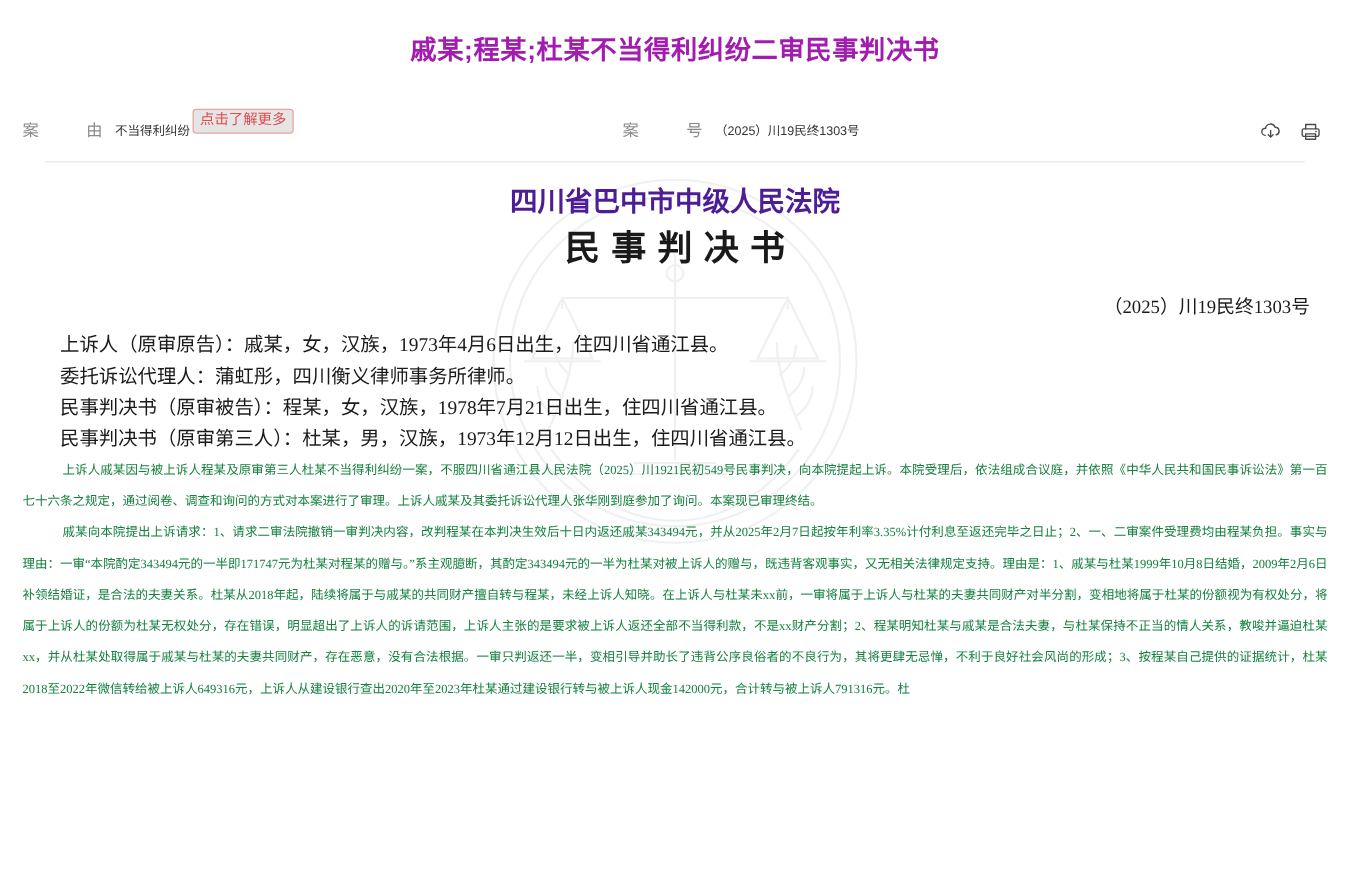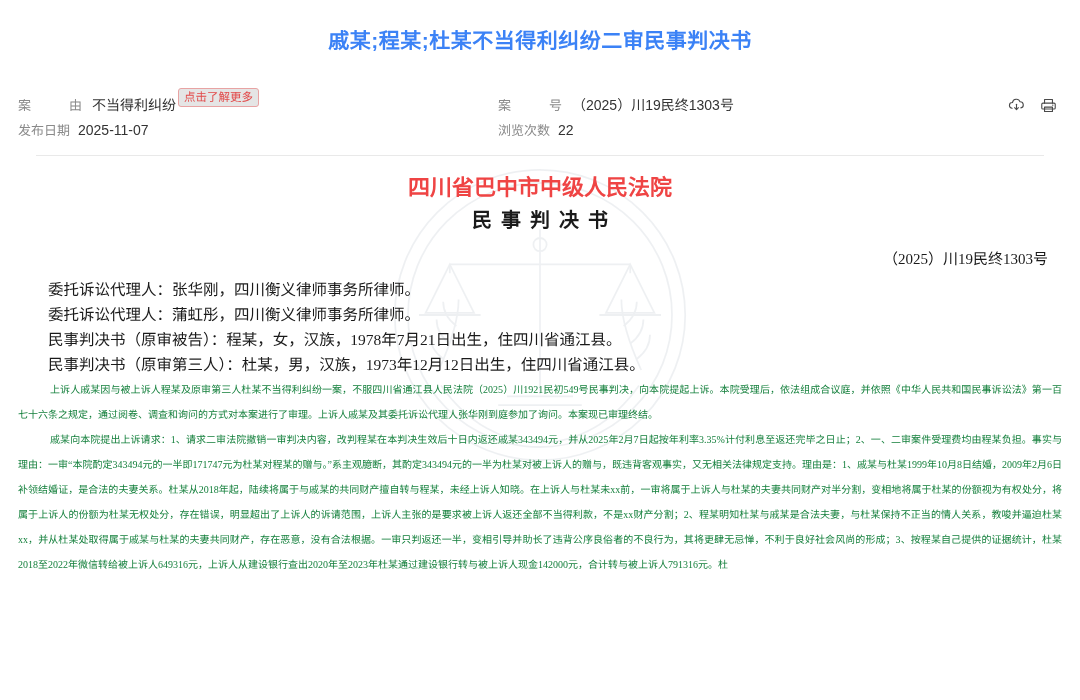--- a/index.html
+++ b/index.html
@@ -17,21 +17,21 @@
     position: relative;
   }
 
   
   .doc-title {
     text-align: center;
     font-family: "Liberation Sans", "DejaVu Sans", sans-serif;
     font-weight: bold;
     font-size: 21px;
     letter-spacing: 0.5px;
-    color: #3b82f6;
+    color: #a21caf;
     padding-top: 27px;
     line-height: 1.3;
   }
 
   
   .meta-block {
     position: relative;
     margin-top: 40px;
     padding: 0 18px 0 18px;
     font-family: "Liberation Sans", "DejaVu Sans", sans-serif;
@@ -50,21 +50,21 @@
   .meta-label {
     color: #8a8a8a;
     font-size: 13px;
     letter-spacing: 4px;
     white-space: nowrap;
     margin-right: 6px;
   }
   .meta-label.tight { letter-spacing: 0px; margin-right: 8px; }
   .meta-value {
     color: #333333;
-    font-size: 14px;
+    font-size: 10px;
     white-space: nowrap;
   }
   .more-badge {
     display: inline-block;
     margin-left: 2px;
     padding: 1px 5px 2px 5px;
     border: 1px solid #e8a3a3;
     border-radius: 3px;
     color: #e24a4a;
     background: #e5e5e5;
@@ -110,27 +110,27 @@
     opacity: 0.16;
     pointer-events: none;
     z-index: 0;
   }
   .doc-content { position: relative; z-index: 1; }
 
   .court-name {
     text-align: center;
     font-size: 22px;
     font-weight: bold;
-    color: #ef4444;
+    color: #4c1d95;
     line-height: 1.45;
     font-family: "Liberation Serif", "DejaVu Serif", serif;
   }
   .doc-kind {
     text-align: center;
-    font-size: 20px;
+    font-size: 28px;
     font-weight: bold;
     color: #1a1a1a;
     letter-spacing: 9px;
     text-indent: 9px;
     line-height: 1.5;
     margin-top: 1px;
   }
   .case-no {
     text-align: right;
     font-size: 15px;
@@ -171,30 +171,20 @@
       <span class="meta-label">案　　由</span>
       <span class="meta-value">不当得利纠纷</span>
       <span class="more-badge">点击了解更多</span>
     </div>
     <div class="meta-col second">
       <span class="meta-label">案　　号</span>
       <span class="meta-value">（2025）川19民终1303号</span>
     </div>
   </div>
 
-  <div class="meta-row">
-    <div class="meta-col first">
-      <span class="meta-label tight">发布日期</span>
-      <span class="meta-value">2025-11-07</span>
-    </div>
-    <div class="meta-col second">
-      <span class="meta-label tight">浏览次数</span>
-      <span class="meta-value">22</span>
-    </div>
-  </div>
 
   <div class="meta-icons">
     <span title="download">
       <svg width="19" height="19" viewBox="0 0 24 24" fill="none" stroke="#4a4a4a" stroke-width="1.4" stroke-linecap="round" stroke-linejoin="round">
         <path d="M6.5 15.5a3.6 3.6 0 0 1 .4-7.2 5 5 0 0 1 9.6-1 3.9 3.9 0 0 1 1 7.7"></path>
         <path d="M12 10.5v6.5"></path>
         <path d="M9.6 14.8 12 17.3l2.4-2.5"></path>
       </svg>
     </span>
     <span title="print">
@@ -244,21 +234,21 @@
     <path d="M60 214c24 34 56 52 90 52s66-18 90-52"></path>
   </svg>
 
   <div class="doc-content">
 
     <div class="court-name">四川省巴中市中级人民法院</div>
     <div class="doc-kind">民事判决书</div>
     <div class="case-no">（2025）川19民终1303号</div>
 
     <div class="party-list">
-      <div class="party-line">委托诉讼代理人：张华刚，四川衡义律师事务所律师。</div>
+      <div class="party-line">上诉人（原审原告）：戚某，女，汉族，1973年4月6日出生，住四川省通江县。</div>
       <div class="party-line">委托诉讼代理人：蒲虹彤，四川衡义律师事务所律师。</div>
       <div class="party-line">民事判决书（原审被告）：程某，女，汉族，1978年7月21日出生，住四川省通江县。</div>
       <div class="party-line">民事判决书（原审第三人）：杜某，男，汉族，1973年12月12日出生，住四川省通江县。</div>
     </div>
 
     <p class="body-par">上诉人戚某因与被上诉人程某及原审第三人杜某不当得利纠纷一案，不服四川省通江县人民法院（2025）川1921民初549号民事判决，向本院提起上诉。本院受理后，依法组成合议庭，并依照《中华人民共和国民事诉讼法》第一百七十六条之规定，通过阅卷、调查和询问的方式对本案进行了审理。上诉人戚某及其委托诉讼代理人张华刚到庭参加了询问。本案现已审理终结。</p>
     <p class="body-par">戚某向本院提出上诉请求：1、请求二审法院撤销一审判决内容，改判程某在本判决生效后十日内返还戚某343494元，并从2025年2月7日起按年利率3.35%计付利息至返还完毕之日止；2、一、二审案件受理费均由程某负担。事实与理由：一审“本院酌定343494元的一半即171747元为杜某对程某的赠与。”系主观臆断，其酌定343494元的一半为杜某对被上诉人的赠与，既违背客观事实，又无相关法律规定支持。理由是：1、戚某与杜某1999年10月8日结婚，2009年2月6日补领结婚证，是合法的夫妻关系。杜某从2018年起，陆续将属于与戚某的共同财产擅自转与程某，未经上诉人知晓。在上诉人与杜某未xx前，一审将属于上诉人与杜某的夫妻共同财产对半分割，变相地将属于杜某的份额视为有权处分，将属于上诉人的份额为杜某无权处分，存在错误，明显超出了上诉人的诉请范围，上诉人主张的是要求被上诉人返还全部不当得利款，不是xx财产分割；2、程某明知杜某与戚某是合法夫妻，与杜某保持不正当的情人关系，教唆并逼迫杜某xx，并从杜某处取得属于戚某与杜某的夫妻共同财产，存在恶意，没有合法根据。一审只判返还一半，变相引导并助长了违背公序良俗者的不良行为，其将更肆无忌惮，不利于良好社会风尚的形成；3、按程某自己提供的证据统计，杜某2018至2022年微信转给被上诉人649316元，上诉人从建设银行查出2020年至2023年杜某通过建设银行转与被上诉人现金142000元，合计转与被上诉人791316元。杜</p>
 
   </div>
 </div>

